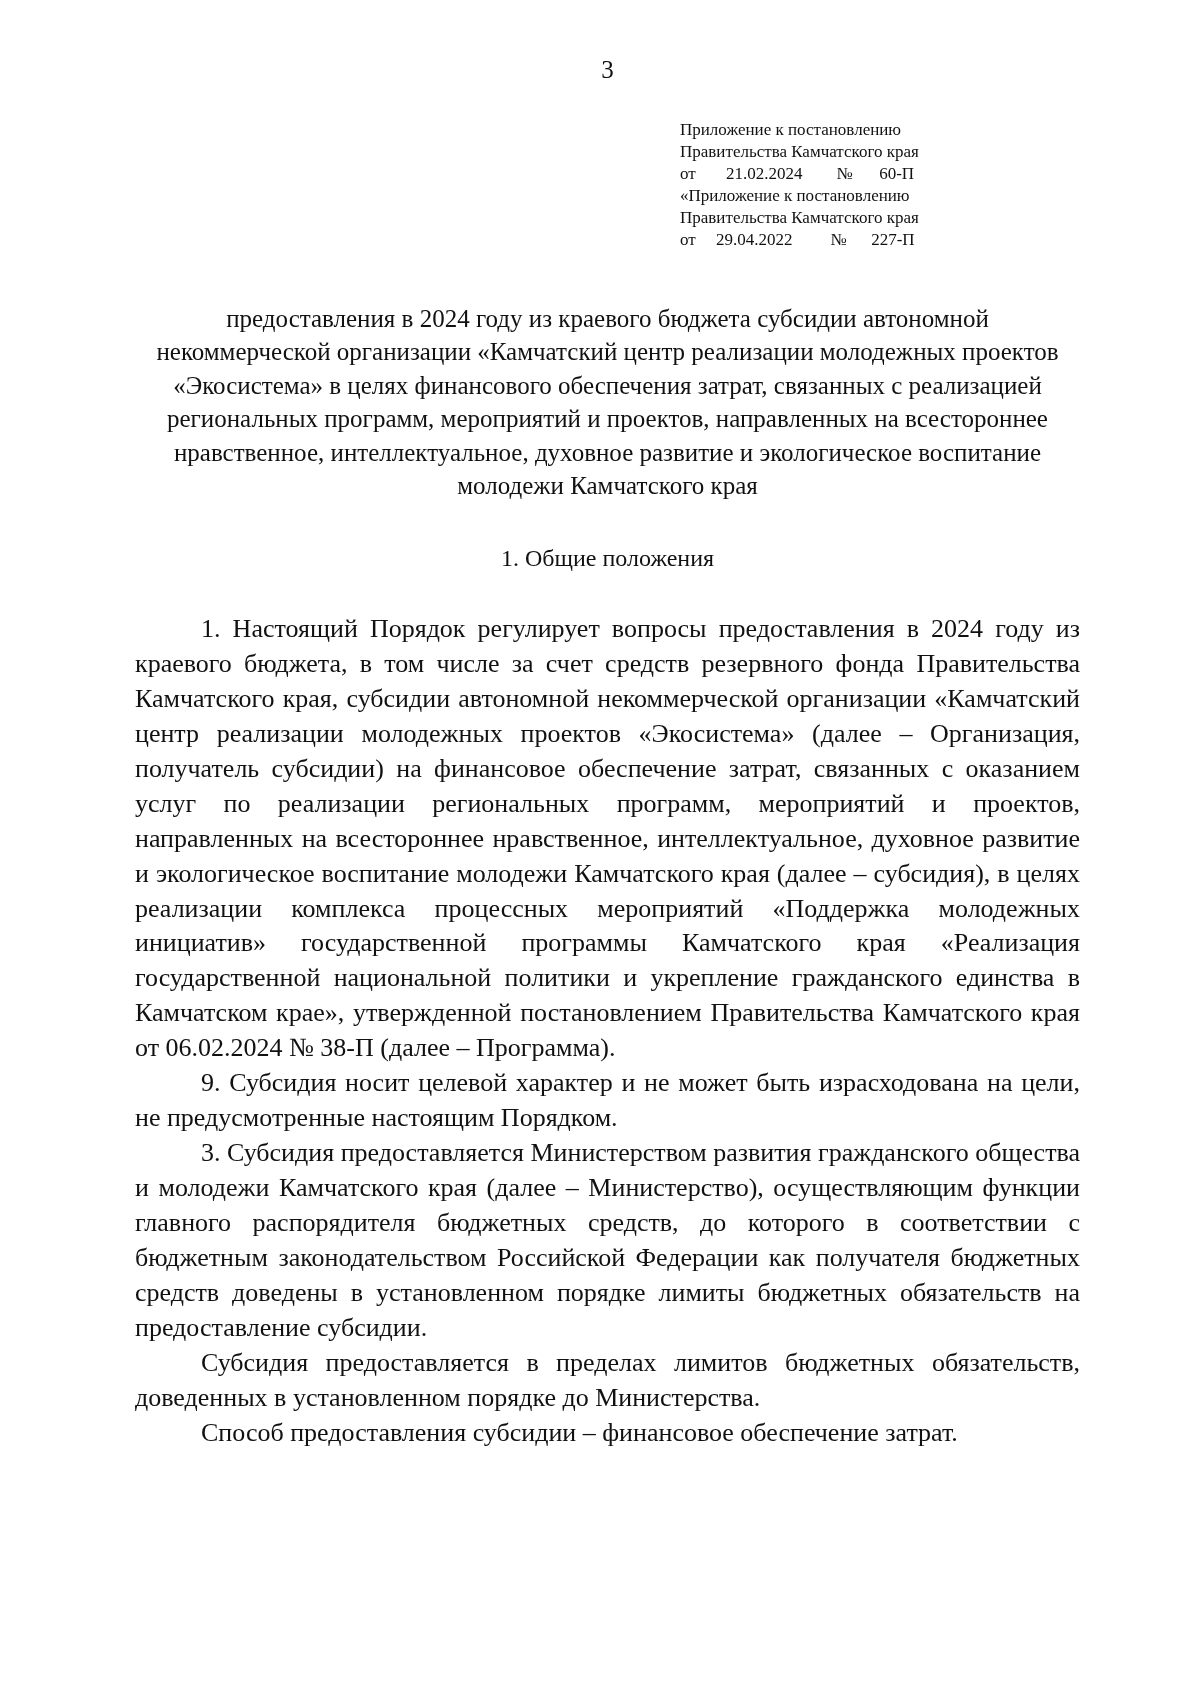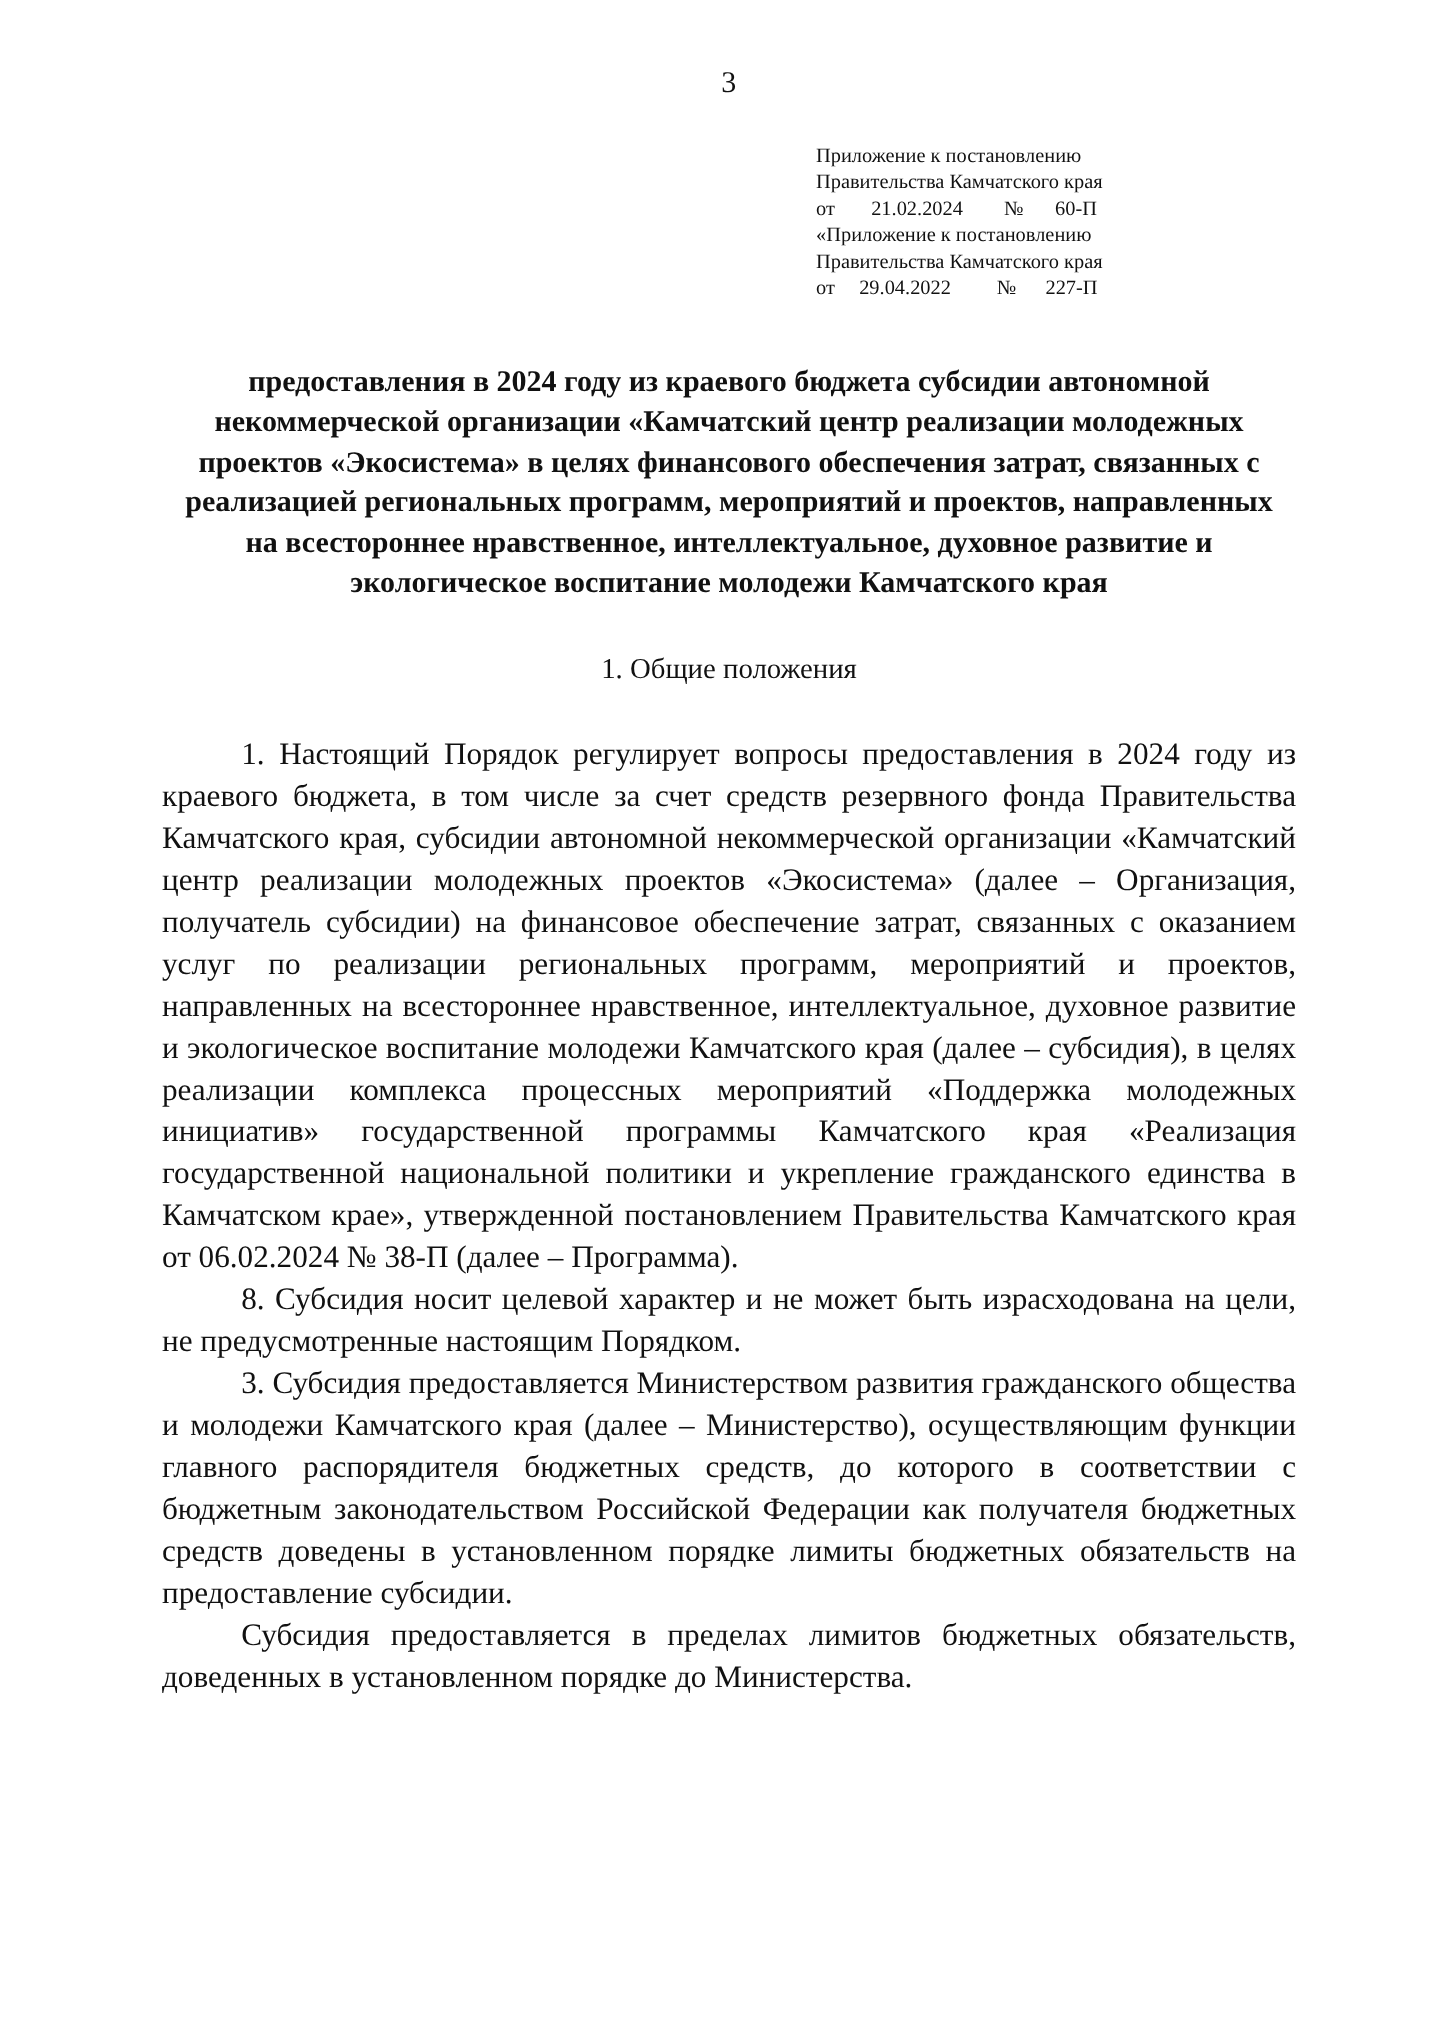--- a/index.html
+++ b/index.html
@@ -73,21 +73,20 @@
     line-height: 1.34;
     text-align: center;
   }
   .doc-title .title-word {
     display: block;
     margin-bottom: 4px;
   }
   .doc-title .title-body {
     display: block;
     padding: 0 10px;
-    font-weight: bold;
   }
   .section-heading {
     margin-top: 40px;
     text-align: center;
     font-size: 24px;
     line-height: 1.3;
   }
   .body-text {
     margin-top: 38px;
     font-size: 26px;
@@ -135,18 +134,19 @@
   </div>
 
   <div class="doc-title">
     <span class="title-body">предоставления в 2024 году из краевого бюджета субсидии автономной некоммерческой организации «Камчатский центр реализации молодежных проектов «Экосистема» в целях финансового обеспечения затрат, связанных с реализацией региональных программ, мероприятий и проектов, направленных на всестороннее нравственное, интеллектуальное, духовное развитие и экологическое воспитание молодежи Камчатского края</span>
   </div>
 
   <div class="section-heading">1. Общие положения</div>
 
   <div class="body-text">
     <p>1. Настоящий Порядок регулирует вопросы предоставления в 2024 году из краевого бюджета, в том числе за счет средств резервного фонда Правительства Камчатского края, субсидии автономной некоммерческой организации «Камчатский центр реализации молодежных проектов «Экосистема» (далее – Организация, получатель субсидии) на финансовое обеспечение затрат, связанных с оказанием услуг по реализации региональных программ, мероприятий и проектов, направленных на всестороннее нравственное, интеллектуальное, духовное развитие и экологическое воспитание молодежи Камчатского края (далее – субсидия), в целях реализации комплекса процессных мероприятий «Поддержка молодежных инициатив» государственной программы Камчатского края «Реализация государственной национальной политики и укрепление гражданского единства в Камчатском крае», утвержденной постановлением Правительства Камчатского края от 06.02.2024 № 38-П (далее – Программа).</p>
-    <p>8. Субсидия носит целевой характер и не может быть израсходована на цели, не предусмотренные настоящим Порядком.</p>
+    <p>9. Субсидия носит целевой характер и не может быть израсходована на цели, не предусмотренные настоящим Порядком.</p>
     <p>3. Субсидия предоставляется Министерством развития гражданского общества и молодежи Камчатского края (далее – Министерство), осуществляющим функции главного распорядителя бюджетных средств, до которого в соответствии с бюджетным законодательством Российской Федерации как получателя бюджетных средств доведены в установленном порядке лимиты бюджетных обязательств на предоставление субсидии.</p>
     <p>Субсидия предоставляется в пределах лимитов бюджетных обязательств, доведенных в установленном порядке до Министерства.</p>
+    <p class="last-of-group">Способ предоставления субсидии – финансовое обеспечение затрат.</p>
   </div>
 
 </div>
 
 </body></html>

